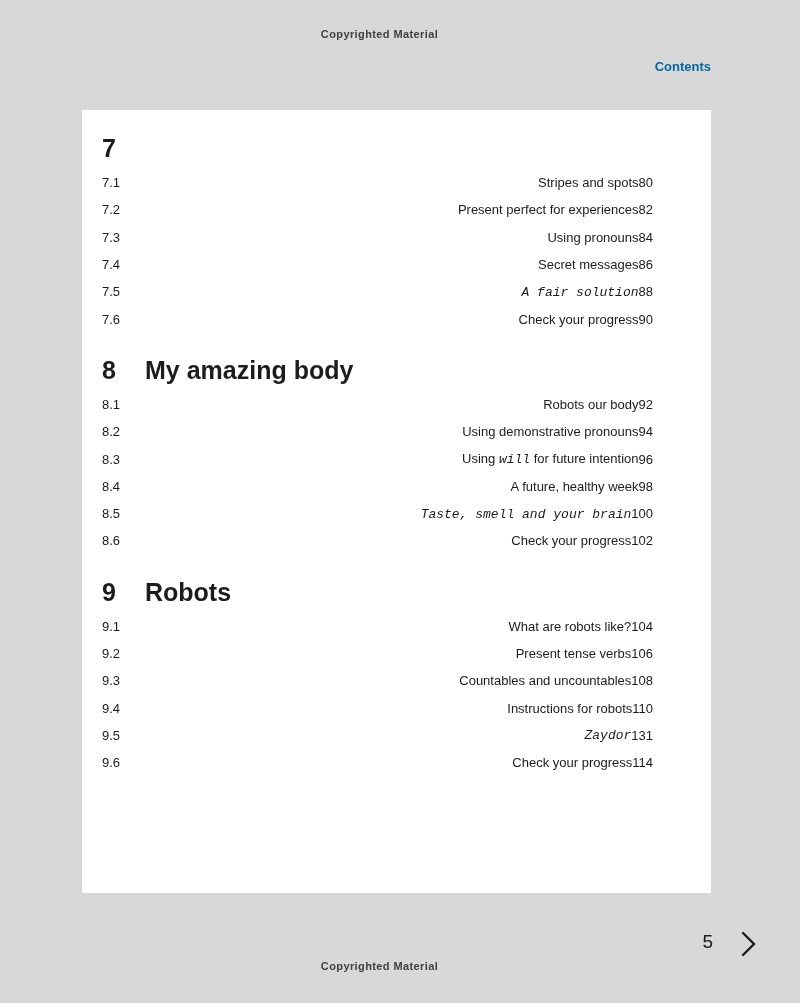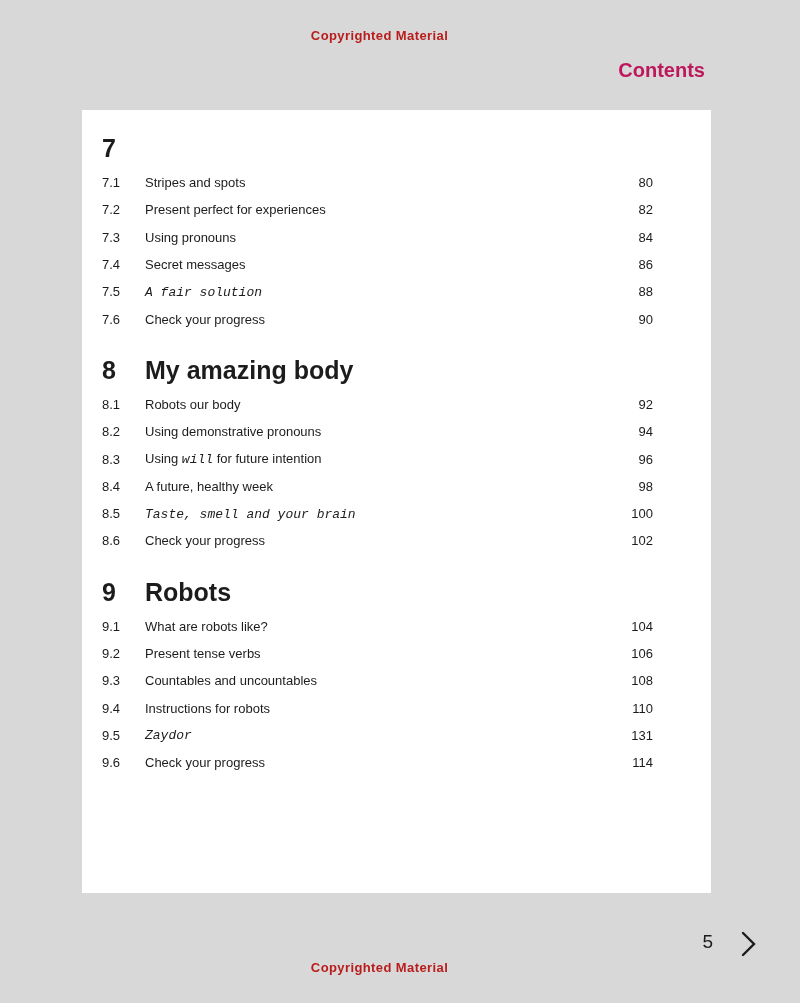--- a/index.html
+++ b/index.html
@@ -7,34 +7,34 @@
     width: 800px; height: 1003px;
     font-family: "Liberation Sans", sans-serif;
     background: #d8d8d8;
     position: relative;
     overflow: hidden;
   }
   .copyright {
     position: absolute;
     left: 0; width: 759px;
     text-align: center;
-    font-size: 13px;
+    font-size: 11px;
     font-weight: bold;
     letter-spacing: 0.4px;
-    color: #b91c1c;
+    color: #404040;
   }
   .copyright.top { top: 28px; }
   .copyright.bottom { top: 960px; }
   .contents-label {
     position: absolute;
     top: 59px;
-    right: 95px;
-    font-size: 20px;
+    right: 89px;
+    font-size: 13px;
     font-weight: 600;
-    color: #be185d;
+    color: #0369a1;
   }
   .sheet {
     position: absolute;
     left: 82px; top: 110px;
     width: 629px; height: 783px;
     background: #ffffff;
     padding: 22px 58px 0 20px;
   }
   .chapter { margin-bottom: 21px; }
   .chapter-heading {
@@ -48,21 +48,21 @@
   }
   .chapter-heading .num { width: 43px; flex: 0 0 43px; }
   .toc-row {
     display: flex;
     align-items: center;
     height: 27.3px;
     font-size: 13px;
     color: #1c1c1c;
   }
   .toc-row .num { width: 43px; flex: 0 0 43px; }
-  .toc-row .title { flex: 1 1 auto; }
+  .toc-row .title { flex: 1 1 auto; text-align: right; }
   .toc-row .pagenum { flex: 0 0 auto; text-align: left; }
   .toc-row .it { font-style: italic; font-family: Liberation Mono, monospace; }
   .page-indicator {
     position: absolute;
     top: 931px;
     right: 87px;
     font-size: 19px;
     color: #1c1c1c;
   }
   .next-btn {

